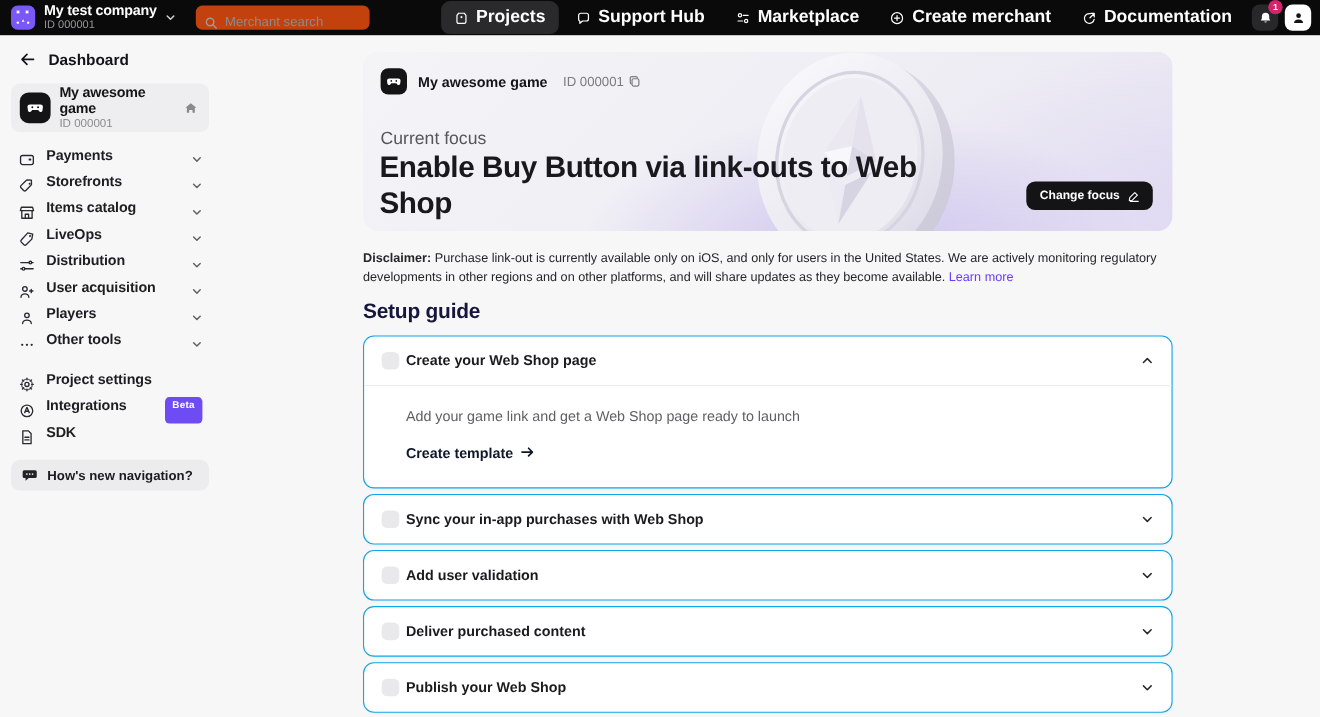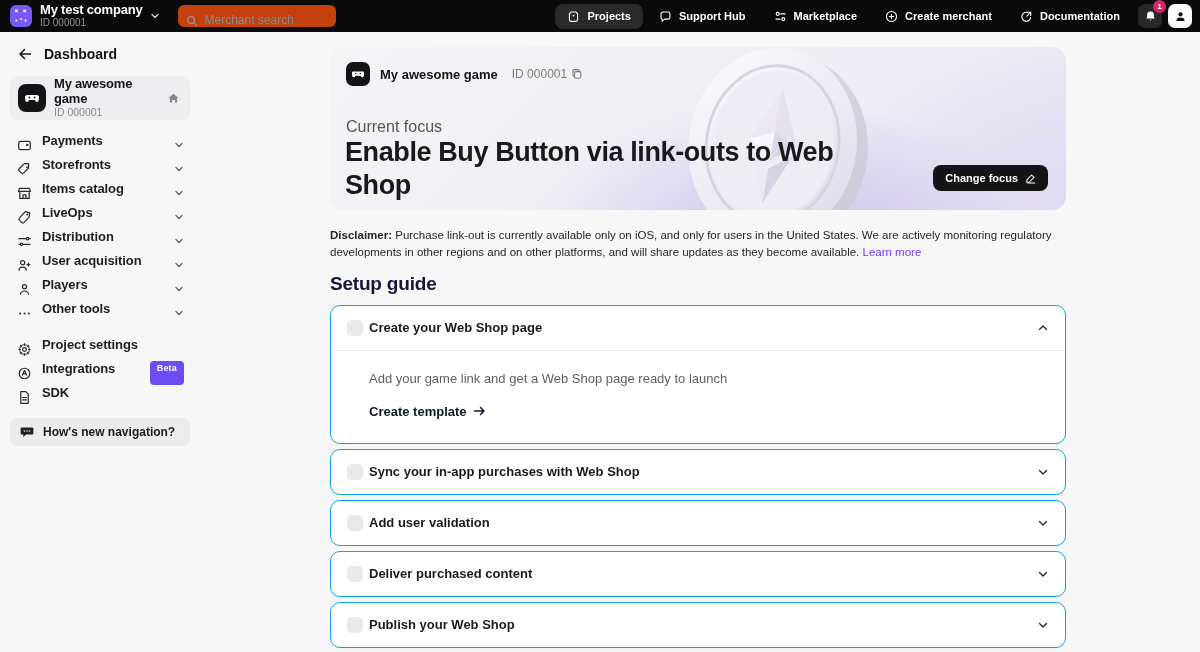--- a/index.html
+++ b/index.html
@@ -14,21 +14,21 @@
   .company { margin-left:8px; line-height:1.05; }
   .company-name { font-size:13px; font-weight:700; color:#fff; letter-spacing:-0.2px; }
   .company-id { font-size:10px; color:#97979b; margin-top:1px; }
   .top-chevron { color:#cfcfd2; margin-left:8px; }
   .search { margin-left:18px; width:158px; height:22px; background:#c2410c; border-radius:6px;
             display:flex; align-items:flex-end; padding:0 8px; gap:6px; }
   .search input { background:transparent; border:none; outline:none; color:#d8d8da; font-size:12px; width:100%;
                   font-family:"Liberation Sans", sans-serif; }
   .search input::placeholder { color:#8b8b8f; }
   .topnav { margin-left:auto; display:flex; align-items:center; gap:4px; }
-  .topnav-item { display:flex; align-items:center; gap:7px; color:#fff; font-size:11px; font-weight:700;
+  .topnav-item { display:flex; align-items:center; gap:7px; color:#fff; font-size:16px; font-weight:700;
                  padding:6px 12px; border-radius:8px; cursor:pointer; white-space:nowrap;text-align:center; }
   .topnav-item.active { background:#2a2a2c; }
   .iconbtn { width:24px; height:24px; border-radius:7px; background:#28282a; color:#fff;
              display:flex; align-items:center; justify-content:center; position:relative; margin-left:6px; cursor:pointer; }
   .iconbtn.white { background:#fff; color:#141416; }
   .badge-dot { position:absolute; top:-4px; right:-4px; min-width:13px; height:13px; border-radius:7px;
                background:#d6246b; color:#fff; font-size:8px; font-weight:700; display:flex; align-items:center;
                justify-content:center; padding:0 3px; }
 
   

